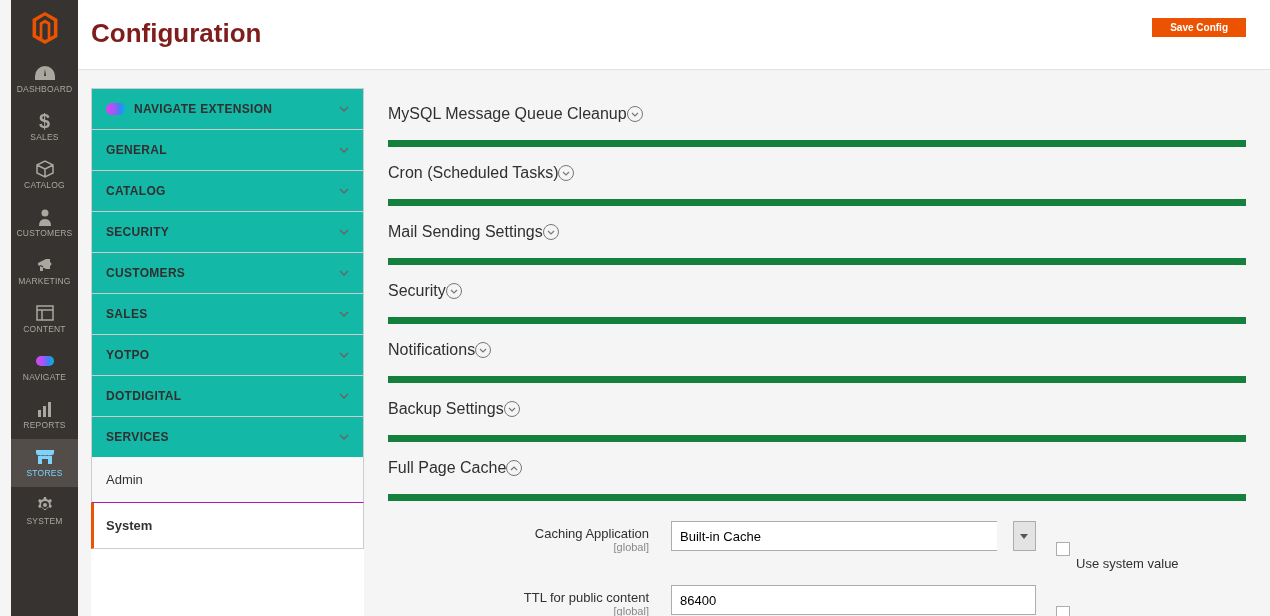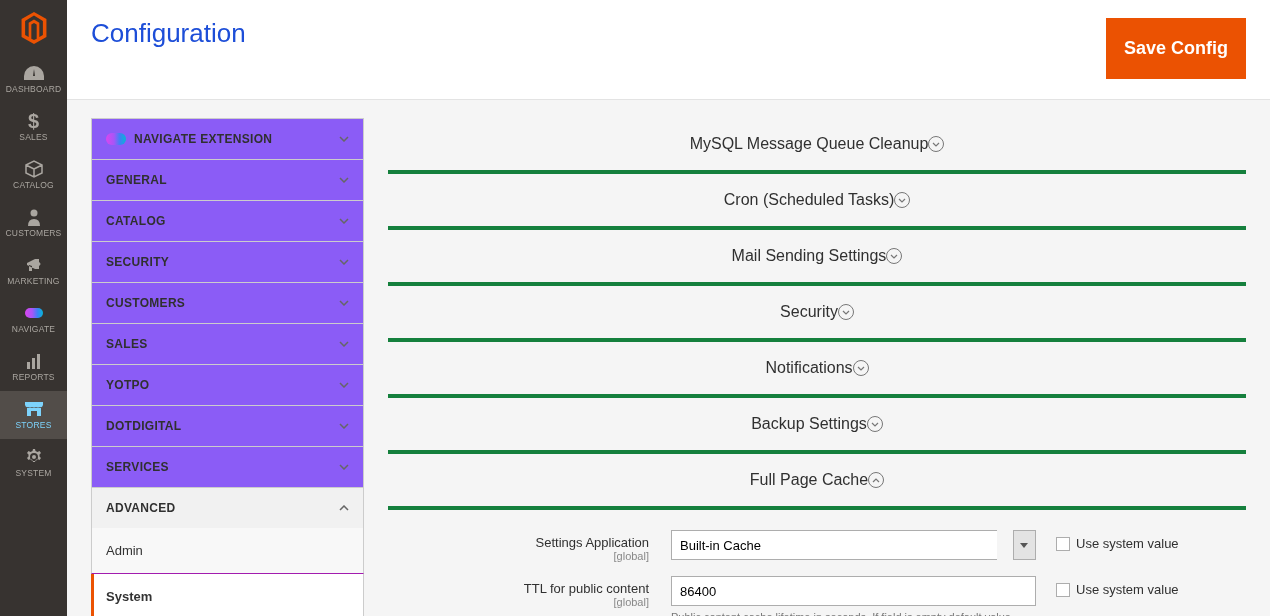--- a/index.html
+++ b/index.html
@@ -1,20 +1,20 @@
 <!DOCTYPE html>
 <html><head>
   <meta charset="utf-8">
   <style>
     * { margin: 0; padding: 0; box-sizing: border-box; }
     body { font-family: 'Helvetica Neue', Helvetica, Arial, sans-serif; font-size: 13px; color: #333; background: #f5f5f5; }
     
     .admin-sidebar {
       position: fixed;
-      left: 0;
+      left: 11px;
       top: 0;
       width: 67px;
       height: 100vh;
       background: #373330;
       overflow: hidden;
     }
     
     .logo {
       display: flex;
       justify-content: center;
@@ -76,30 +76,30 @@
       background: #fff;
       padding: 18px 24px 20px;
       display: flex;
       justify-content: space-between;
       align-items: flex-start;
       border-bottom: 1px solid #e3e3e3;
     }
     
     .page-title {
       font-size: 26px;
-      font-weight: 400;
-      color: #1d4ed8;
+      font-weight: 700;
+      color: #7f1d1d;
     }
     
     .save-btn {
       background: #eb5202;
       color: #fff;
       border: none;
-      padding: 20px 18px;
-      font-size: 18px;
+      padding: 4px 18px;
+      font-size: 10px;
       font-weight: 600;
       cursor: pointer;
     }
     
     .content {
       display: flex;
       padding: 0;
     }
     
     .config-nav {
@@ -109,21 +109,21 @@
     }
     
     .config-section {
       border: 1px solid #ccc;
       border-bottom: none;
       padding: 13px 14px;
       display: flex;
       justify-content: space-between;
       align-items: center;
       cursor: pointer;
-      background: #8b5cf6;
+      background: #14b8a6;
     }
     
     .config-section:last-of-type {
       border-bottom: 1px solid #ccc;
     }
     
     .config-section.expanded {
       background: #f1f1f1;
     }
     
@@ -183,24 +183,24 @@
     .config-sub.last {
        border-bottom: 1px solid #ccc;
     }
     
     .config-main {
       flex: 1;
       padding: 18px 24px 0 24px;
     }
     
     .section-row {
-      border-bottom: 4px solid #15803d;
+      border-bottom: 7px solid #15803d;
       padding: 17px 0;
       display: flex;
-      justify-content: center;
+      justify-content: flex-start;
       align-items: center;
       cursor: pointer;
     }
     
     .section-title {
       font-size: 16px;
       color: #303030;
       font-weight: 400;
     }
     
@@ -304,20 +304,21 @@
       width: 14px;
       height: 14px;
       border: 1px solid #adadad;
       cursor: pointer;
       background: #fff;
     }
     
     .form-check-label {
       font-size: 13px;
       color: #303030;
+      margin-top: 29px;
     }
   </style>
 </head>
 <body>
 
 <div class="admin-sidebar">
   <div class="logo">
     <svg viewBox="0 0 32 36" fill="none">
       <path d="M16 0 L30 8 L30 28 L16 36 L2 28 L2 8 Z M16 4 L6 10 L6 26 L10 28 L10 12 L16 8.5 L22 12 L22 28 L26 26 L26 10 Z M13 14 L13 30 L16 31.5 L19 30 L19 14 L16 12.5 Z" fill="#eb5202"></path>
     </svg>
@@ -354,20 +355,30 @@
   <div class="nav-item">
     <span class="nav-icon">
       <svg width="18" height="16" viewBox="0 0 18 16" fill="currentColor">
           <path d="M2 6 L10 2 L14 2 L14 12 L10 12 L2 8 Z M14 5 Q17 7 14 9 M4 8 L4 14 L7 14 L7 9"></path>
         </svg>
     </span>
     <span class="nav-label">MARKETING</span>
   </div>
   <div class="nav-item">
     <span class="nav-icon">
+      <svg width="18" height="16" viewBox="0 0 18 16" fill="none" stroke="currentColor" stroke-width="1.5">
+          <rect x="1" y="1" width="16" height="14"></rect>
+          <line x1="1" y1="5" x2="17" y2="5"></line>
+          <line x1="6" y1="5" x2="6" y2="15"></line>
+        </svg>
+    </span>
+    <span class="nav-label">CONTENT</span>
+  </div>
+  <div class="nav-item">
+    <span class="nav-icon">
         <div class="navigate-gradient"></div>
       </span>
     <span class="nav-label">NAVIGATE</span>
   </div>
   <div class="nav-item">
     <span class="nav-icon">
       <svg width="16" height="16" viewBox="0 0 16 16" fill="currentColor">
           <rect x="1" y="9" width="3" height="7"></rect>
           <rect x="6" y="5" width="3" height="11"></rect>
           <rect x="11" y="1" width="3" height="15"></rect>
@@ -469,28 +480,20 @@
           </span>
       </div>
       <div class="config-section">
         <span class="config-section-label">SERVICES</span>
         <span class="chevron">
             <svg viewBox="0 0 10 6">
               <path d="M1 1 L5 5 L9 1" stroke="#666" stroke-width="1.5" fill="none"></path>
             </svg>
           </span>
       </div>
-      <div class="config-section expanded">
-        <span class="config-section-label">ADVANCED</span>
-        <span class="chevron">
-            <svg viewBox="0 0 10 6">
-              <path d="M1 5 L5 1 L9 5" stroke="#666" stroke-width="1.5" fill="none"></path>
-            </svg>
-          </span>
-      </div>
       <div class="config-sub">Admin</div>
       <div class="config-sub active last">System</div>
     </div>
 
     <div class="config-main">
       <div class="section-row">
         <span class="section-title">MySQL Message Queue Cleanup</span>
         <span class="collapse-icon">
             <svg viewBox="0 0 8 5">
               <path d="M1 1 L4 4 L7 1" stroke="#777" stroke-width="1.2" fill="none"></path>
@@ -542,21 +545,21 @@
         <span class="collapse-icon">
             <svg viewBox="0 0 8 5">
               <path d="M1 4 L4 1 L7 4" stroke="#777" stroke-width="1.2" fill="none"></path>
             </svg>
           </span>
       </div>
 
       <div class="form-area">
         <div class="form-row">
           <div class="form-label-wrap">
-            <span class="form-label">Settings Application</span>
+            <span class="form-label">Caching Application</span>
             <span class="form-scope">[global]</span>
           </div>
           <div class="form-control-wrap">
             <div class="form-select-wrap">
               <select class="form-select">
                 <option>Built-in Cache</option>
               </select>
               <div class="select-arrow">
                   <svg viewBox="0 0 8 5">
                     <path d="M0 0 L4 5 L8 0 Z" fill="#555"></path>

